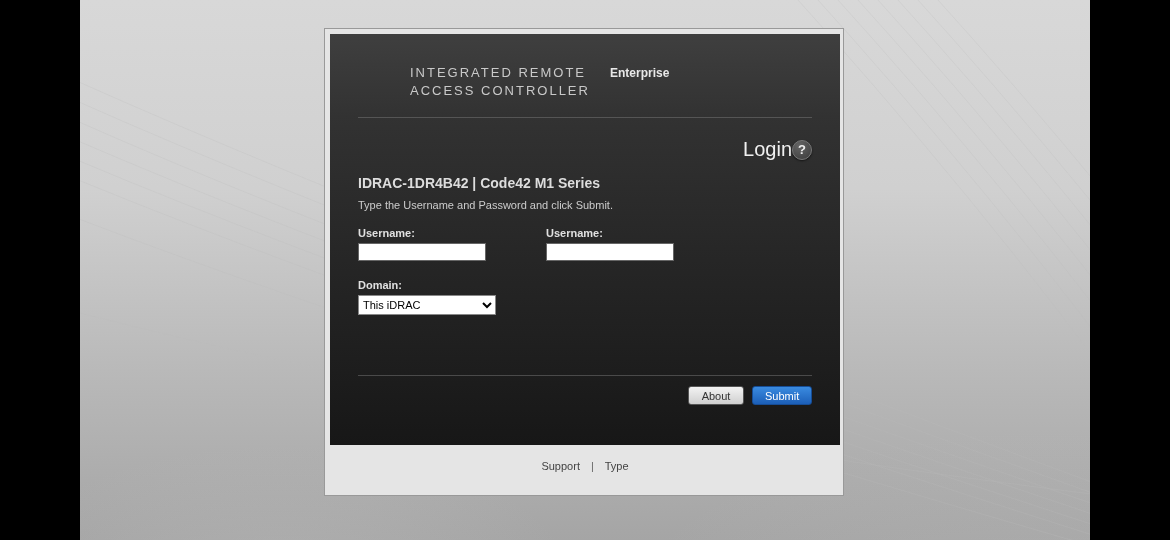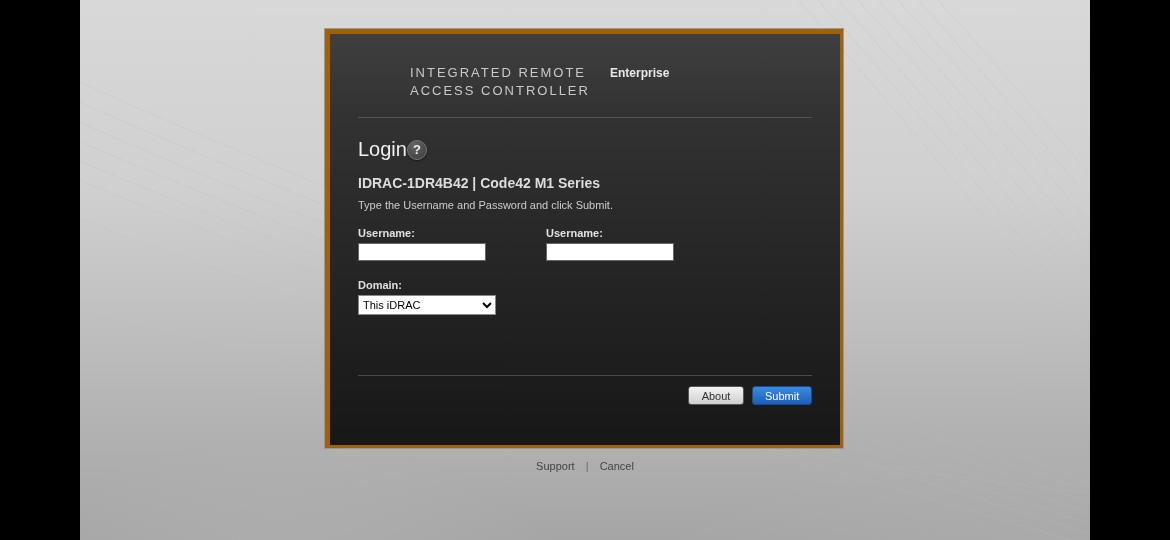--- a/index.html
+++ b/index.html
@@ -45,22 +45,22 @@
     .wave-svg {
       position: absolute;
       inset: 0;
       opacity: 0.5;
     }
     .login-panel {
       position: absolute;
       left: 324px;
       top: 28px;
       width: 520px;
-      height: 421px;
-      background: #a16207;
+      height: 468px;
+      background: #e5e5e5;
       border: 1px solid #999;
       z-index: 10;
     }
     .login-inner {
       width: 510px;
       height: 411px;
       margin: 5px;
       background: linear-gradient(to bottom, #3f3f3f 0%, #323232 20%, #262626 55%, #171717 100%);
       color: #eee;
       padding: 0;
@@ -88,21 +88,21 @@
     .divider {
       margin: 0 28px;
       border: none;
       border-top: 1px solid #555;
     }
     .login-body {
       padding: 20px 28px 10px 28px;
     }
     .login-row-top {
       display: flex;
-      justify-content: flex-start;
+      justify-content: flex-end;
       align-items: center;
     }
     .login-heading {
       font-size: 20px;
       font-weight: 400;
       color: #f0f0f0;
       font-family: Arial, sans-serif;
     }
     .help-icon {
       width: 20px;
@@ -293,14 +293,14 @@
       <button class="btn btn-cancel">About</button>
       <button class="btn btn-submit">Submit</button>
     </div>
 
   </div>
 </div>
 
 <div class="bottom-links">
   <a>Support</a>
   <span class="bottom-sep">|</span>
-  <a>Cancel</a>
+  <a>Type</a>
 </div>
 
 </body></html>

